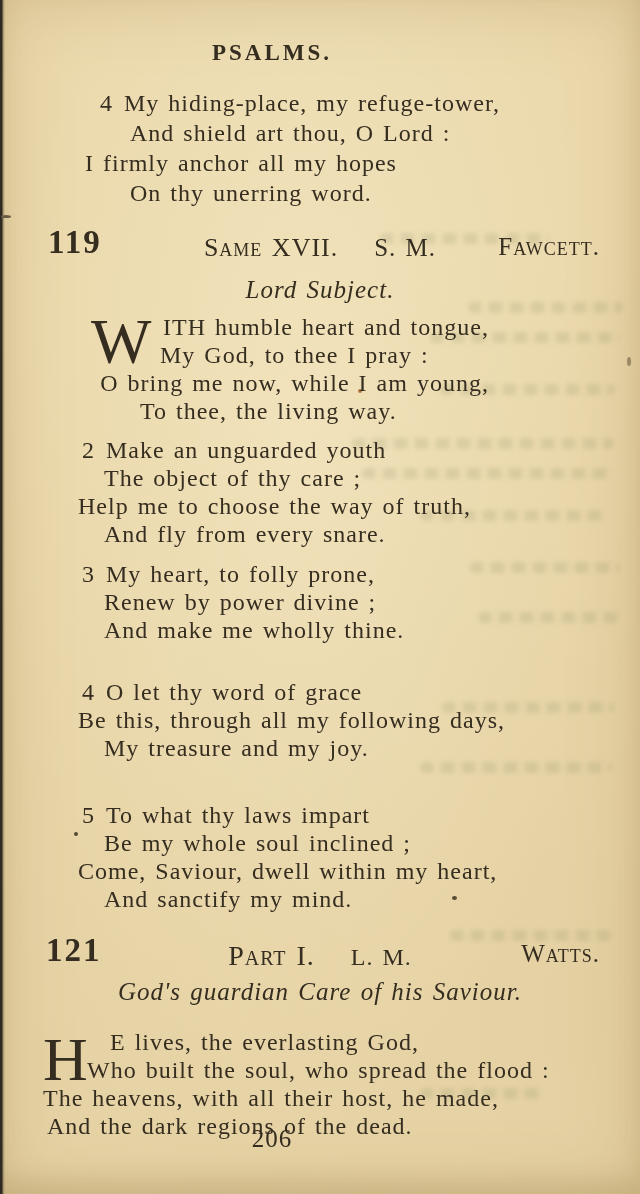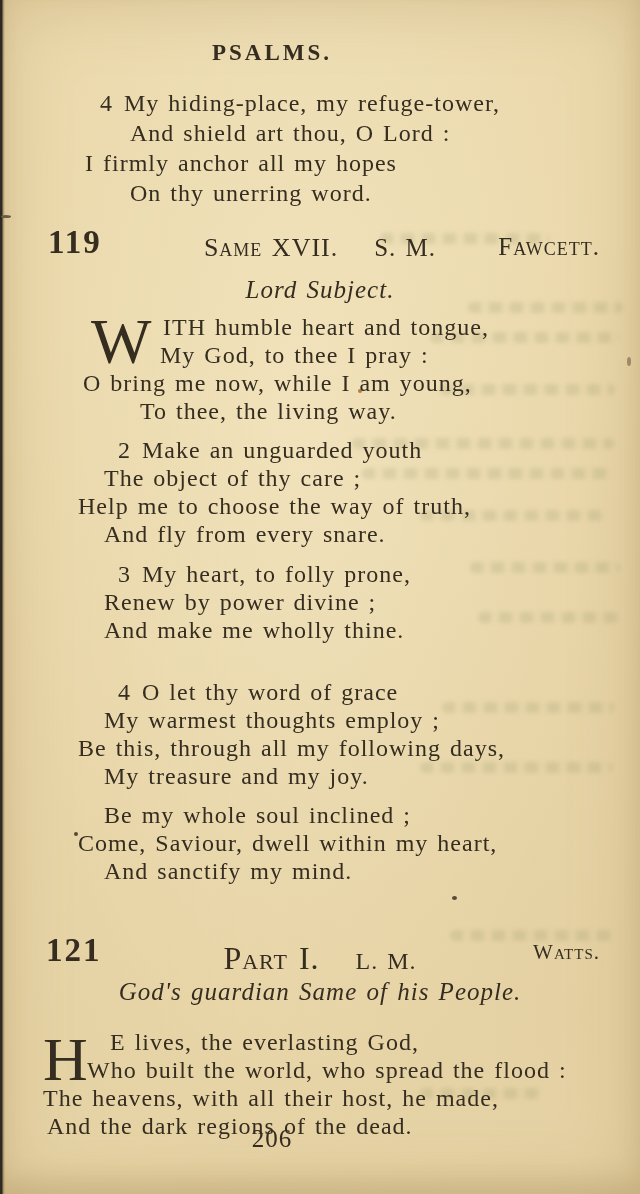--- a/index.html
+++ b/index.html
@@ -42,26 +42,26 @@
   .sc { font-variant:small-caps; }
   .head-center span { margin:0 18px; }
   .hymn-author { font-variant:small-caps; }
   .subtitle { font-style:italic; font-size:25px; }
 
   
   .v1-119 { top:313px; left:83px; line-height:28px; }
   .v1-119 .dropcap { position:absolute; left:8px; top:0px; font-size:64px; line-height:58px; letter-spacing:0; }
   .v1-119 .i1 { padding-left:80px; }
   .v1-119 .i2 { padding-left:77px; }
-  .v1-119 .i3 { padding-left:0; }
+  .v1-119 .i3 { padding-left:0;text-align:right; }
   .v1-119 .i4 { padding-left:57px; }
 
   
   .sm-verse { left:78px; line-height:28px; }
-  .sm-verse .i1 { padding-left:4px;margin-left:36px; }
+  .sm-verse .i1 { padding-left:4px; }
   .sm-verse .i2 { padding-left:26px; }
   .sm-verse .i3 { padding-left:0; }
   .sm-verse .i4 { padding-left:26px; }
   .v2 { top:436px; } .v3 { top:560px; } .v4 { top:678px; } .v5 { top:801px; }
 
   
   .v1-121 { top:1028px; left:43px; line-height:28px; }
   .v1-121 .dropcap { position:absolute; left:0; top:3px; font-size:62px; line-height:56px; letter-spacing:0; }
   .v1-121 .i1 { padding-left:67px; }
   .v1-121 .i2 { padding-left:44px; }
@@ -133,43 +133,43 @@
       <div class="vline i3">Help me to choose the way of truth,</div>
       <div class="vline i4">And fly from every snare.</div>
     </div>
     <div class="abs verse-block sm-verse v3">
       <div class="vline i1"><span class="vnum">3</span><span>My heart, to folly prone,</span></div>
       <div class="vline i2">Renew by power divine ;</div>
       <div class="vline i4">And make me wholly thine.</div>
     </div>
     <div class="abs verse-block sm-verse v4">
       <div class="vline i1"><span class="vnum">4</span><span>O let thy word of grace</span></div>
-      <div class="vline i2">My warmest thoughts employ ;</div>
       <div class="vline i3">Be this, through all my following days,</div>
       <div class="vline i4">My treasure and my joy.</div>
     </div>
     <div class="abs verse-block sm-verse v5">
+      <div class="vline i1"><span class="vnum">5</span><span>To what thy laws impart</span></div>
       <div class="vline i2">Be my whole soul inclined ;</div>
       <div class="vline i3">Come, Saviour, dwell within my heart,</div>
       <div class="vline i4">And sanctify my mind.</div>
     </div>
   </div>
 
   <div>
     <div class="abs hymn-number" style="top:932px; left:46px;">121</div>
     <div class="abs full-center head-center" style="top:940px;">
-      <span class="sc" style="font-size:32px;">Part I.</span><span style="font-size:24px;">L. M.</span>
+      <span class="sc" style="font-size:28px;">Part I.</span><span style="font-size:24px;">L. M.</span>
     </div>
-    <div class="abs hymn-author" style="top:940px; right:40px; font-size:21px;">Watts.</div>
-    <div class="abs full-center subtitle" style="top:978px;">God's guardian Same of his People.</div>
+    <div class="abs hymn-author" style="top:940px; right:40px; font-size:25px;">Watts.</div>
+    <div class="abs full-center subtitle" style="top:978px;">God's guardian Care of his Saviour.</div>
 
     <div class="abs verse-block v1-121">
       <span class="dropcap">H</span>
       <div class="vline i1">E lives, the everlasting God,</div>
-      <div class="vline i2">Who built the world, who spread the flood :</div>
+      <div class="vline i2">Who built the soul, who spread the flood :</div>
       <div class="vline i3">The heavens, with all their host, he made,</div>
       <div class="vline i4">And the dark regions of the dead.</div>
     </div>
   </div>
 
   <div class="abs center-band folio">206</div>
 
 </div>
 
 </body></html>

